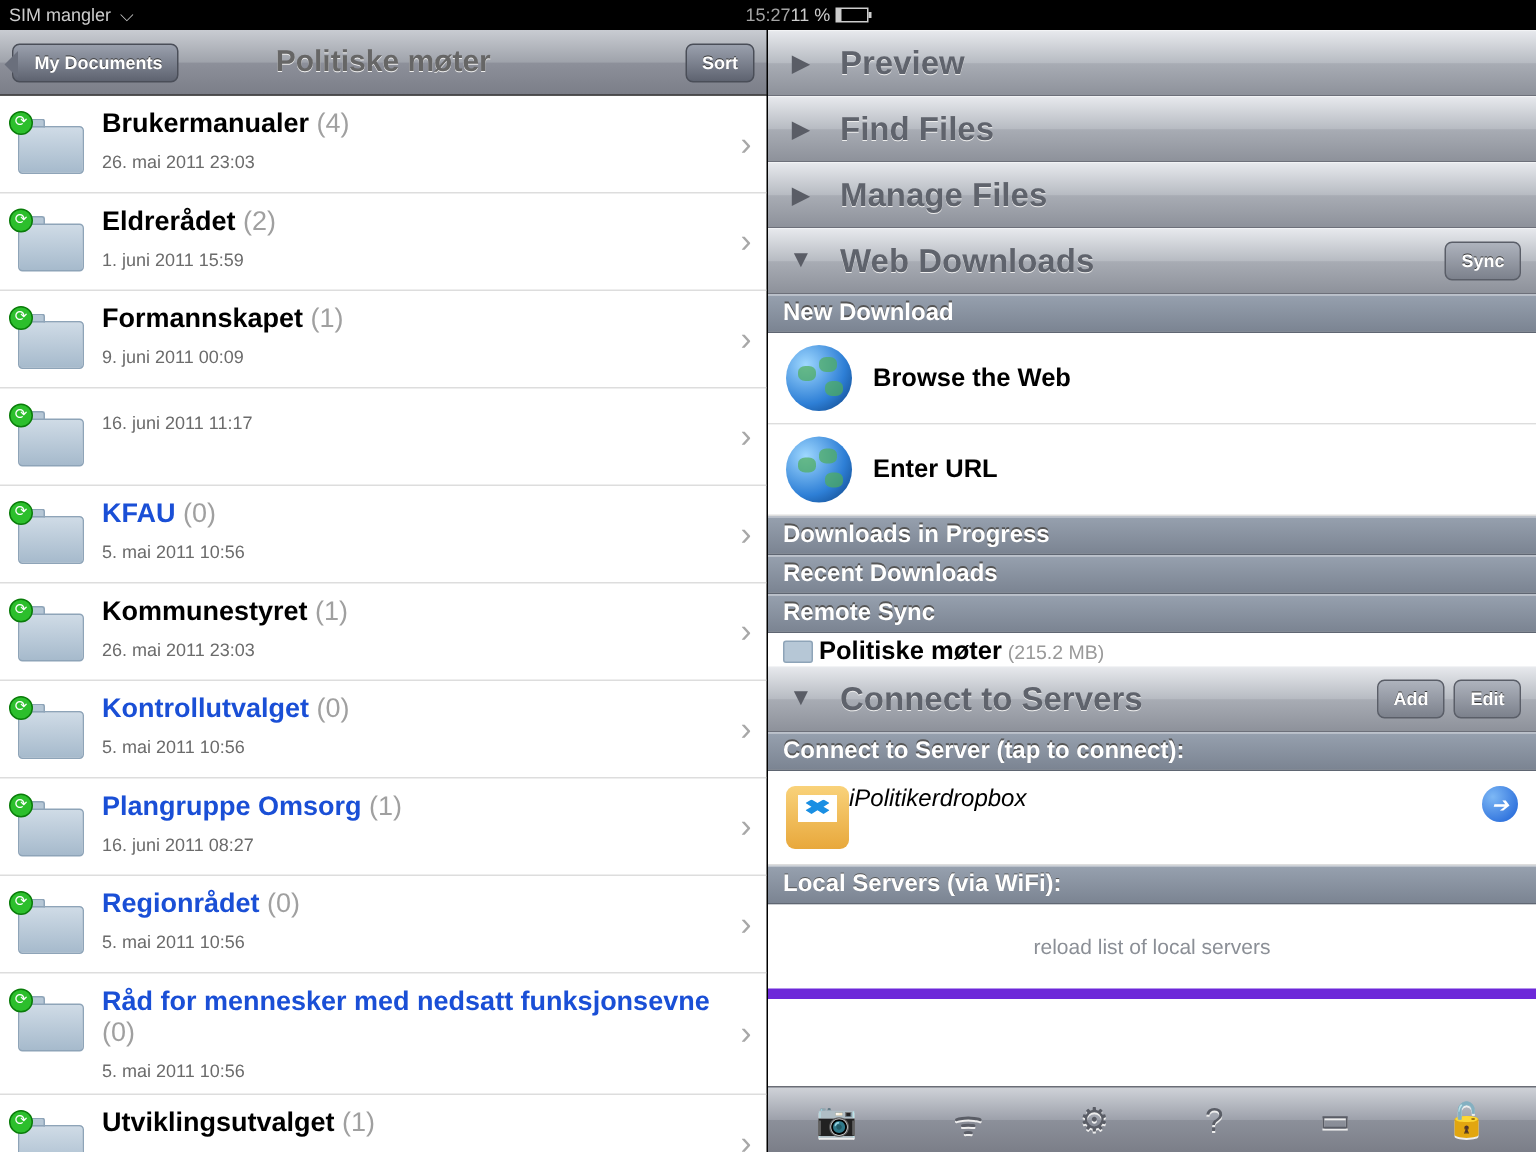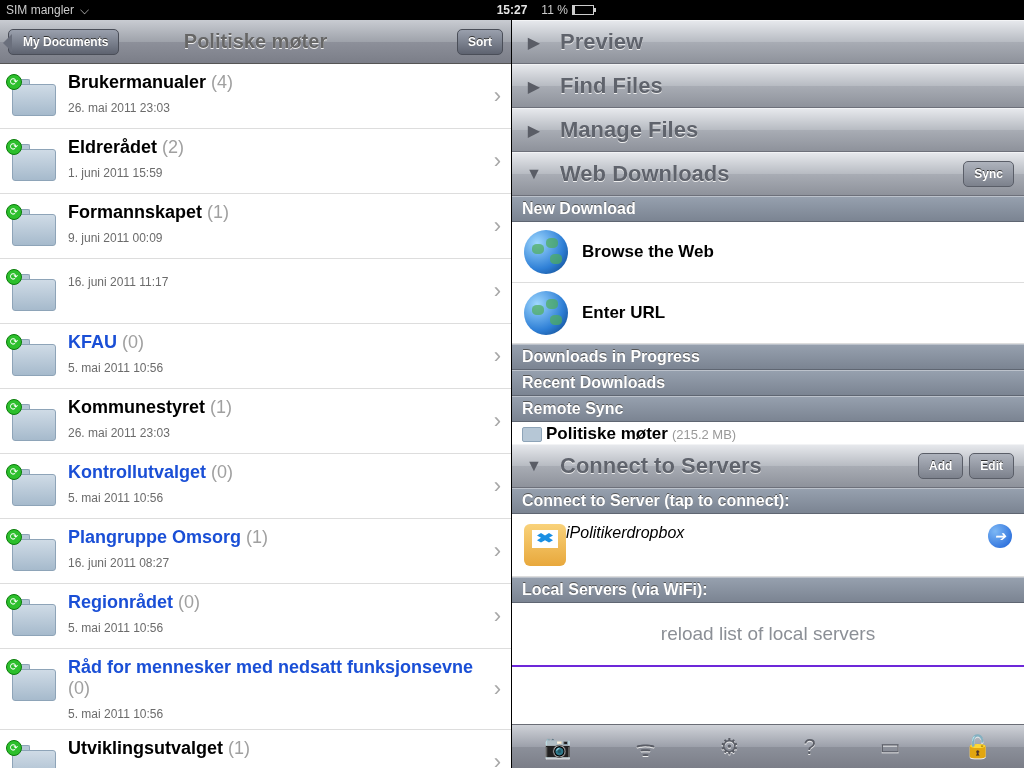--- a/index.html
+++ b/index.html
@@ -1,20 +1,20 @@
 <!DOCTYPE html>
 <html><head>
 <meta charset="utf-8">
 <style>
   * { box-sizing: border-box; margin: 0; padding: 0; }
   html, body { width: 1024px; height: 768px; font-family: "Helvetica Neue", Helvetica, Arial, sans-serif; overflow: hidden; background:#000; }
   
-  .status-bar { height: 20px; background: #000; color: #ccc; display: flex; align-items: center; font-size: 12px; padding: 0 6px; gap: 14px; }
+  .status-bar { height: 20px; background: #000; color: #ccc; display: flex; align-items: center; font-size: 12px; padding: 0 6px; }
   .status-bar .left { flex: 1; display:flex; align-items:center; gap:6px; }
-  .status-bar .center { flex: 0; font-weight: bold; color:#e5e5e5; }
+  .status-bar .center { flex: 0; font-weight: normal; color:#a3a3a3; }
   .status-bar .right { flex: 1; text-align: right; display:flex; justify-content:flex-start; align-items:center; gap:4px; }
   .batt { display:inline-block; width:22px; height:10px; border:1px solid #ccc; position:relative; }
   .batt::after { content:""; position:absolute; right:-3px; top:2px; width:2px; height:4px; background:#ccc; }
   .batt .fill { position:absolute; left:0; top:0; bottom:0; width:12%; background:#ccc; }
 
   .main { display:flex; width:1024px; height:748px; }
   .left-pane { width:512px; display:flex; flex-direction:column; border-right:1px solid #000; }
   .right-pane { width:512px; display:flex; flex-direction:column; background:#d2d6db; }
 
   
@@ -56,21 +56,21 @@
   .mini-folder { width:20px; height:15px; background:#b6c7d6; border:1px solid #8ea4b8; border-radius:2px; margin-right:4px; }
   .sync-row .name { font-size:17px; font-weight:bold; }
   .sync-row .size { color:#999; font-size:13px; margin-left:4px; }
 
   .server-row { background:#fff; display:flex; padding:10px 12px; border-bottom:1px solid #ddd; cursor:pointer;font-style:italic; }
   .dropbox-icon { width:42px; height:42px; border-radius:6px; background:linear-gradient(#f9d27a,#e8a83c); position:relative; flex-shrink:0; }
   .dropbox-icon::before { content:""; position:absolute; left:8px; top:6px; width:26px; height:18px; background:#fff; }
   .dropbox-icon::after { content:""; position:absolute; left:13px; top:9px; width:16px; height:12px; background:#1a8fe3; clip-path: polygon(25% 0,50% 20%,75% 0,100% 20%,75% 40%,100% 60%,75% 80%,50% 60%,25% 80%,0 60%,25% 40%,0 20%); }
   .blue-arrow { width:24px; height:24px; border-radius:50%; background:radial-gradient(circle at 30% 30%,#7db8f5,#1a5fd6); color:#fff; display:flex; align-items:center; justify-content:center; font-size:14px; }
 
-  .reload-row { background:#fff; text-align:center; color:#8b8f96; font-size:19px; padding:20px 0; border-bottom:2px solid #6d28d9; cursor:pointer; }
+  .reload-row { background:#fff; text-align:center; color:#8b8f96; font-size:14px; padding:20px 0; border-bottom:7px solid #6d28d9; cursor:pointer; }
   .right-scroll { overflow:hidden; }
   .filler { flex:1; background:#fff; }
 
   
   .toolbar { height:44px; background:linear-gradient(#cfd2d8,#9da1ab 50%,#8c909a 51%,#7b7e88); border-top:1px solid #6a6d76; display:flex; align-items:center; justify-content:space-around; }
   .toolbar .ticon { color:#5a5d66; font-size:22px; cursor:pointer; text-shadow:0 1px 0 #eee; }
 </style>
 </head>
 <body>
 

